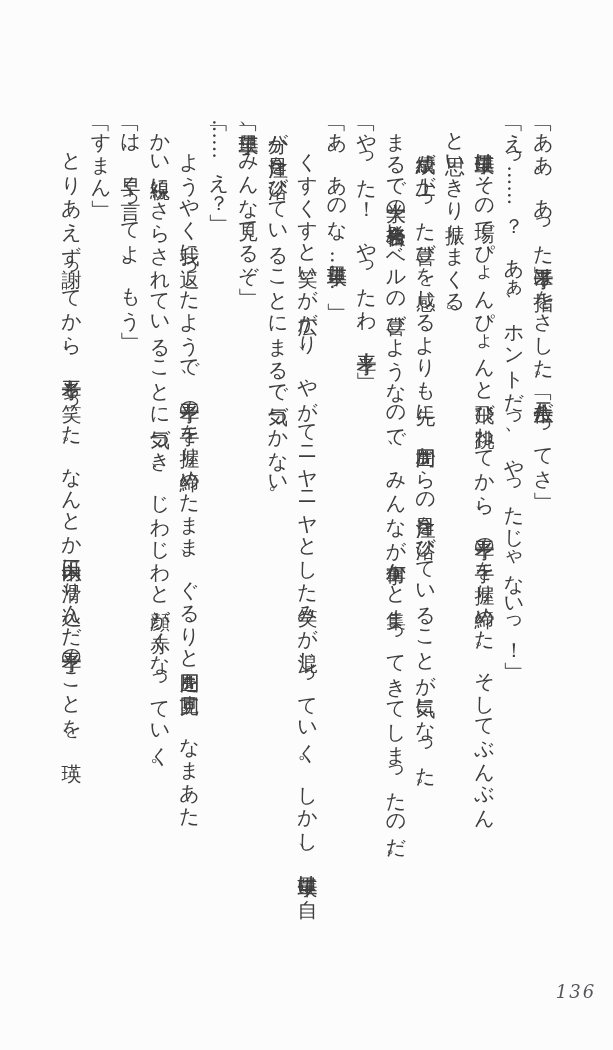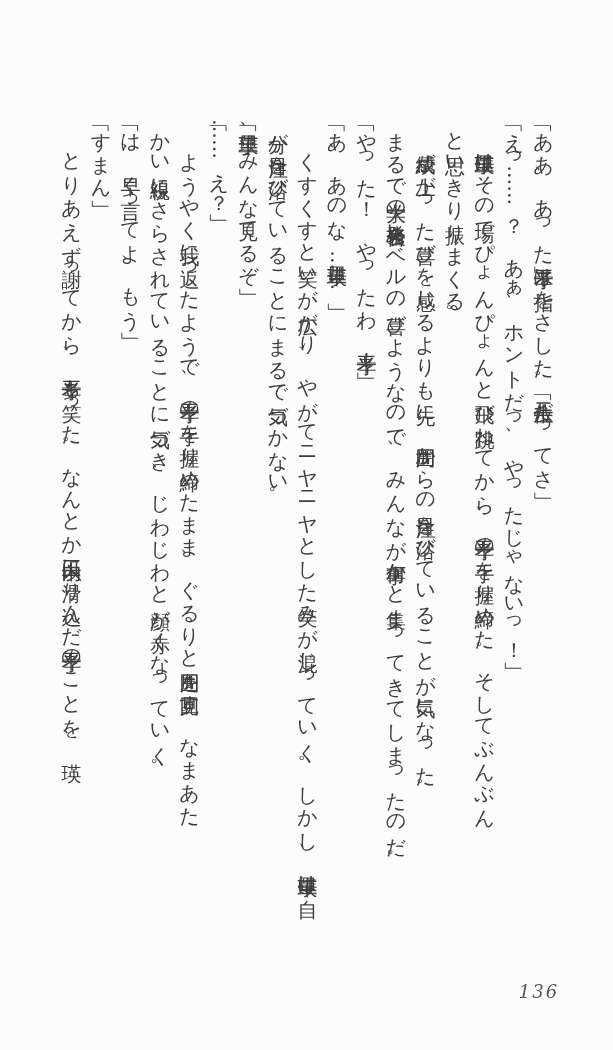--- a/index.html
+++ b/index.html
@@ -28,21 +28,21 @@
     letter-spacing: 0;
   }
   .text-block p {
     margin: 0;
     padding: 0;
     line-height: 1.475;          
     white-space: pre-wrap;
   }
   .page-number {
     position: absolute;
-    left: 516px;
+    left: 553px;
     top: 981px;
     width: 46px;
     text-align: center;
     font-size: 18px;
     font-style: italic;
     color: #56565a;
     letter-spacing: 2px;
   }
 </style>
 </head>

